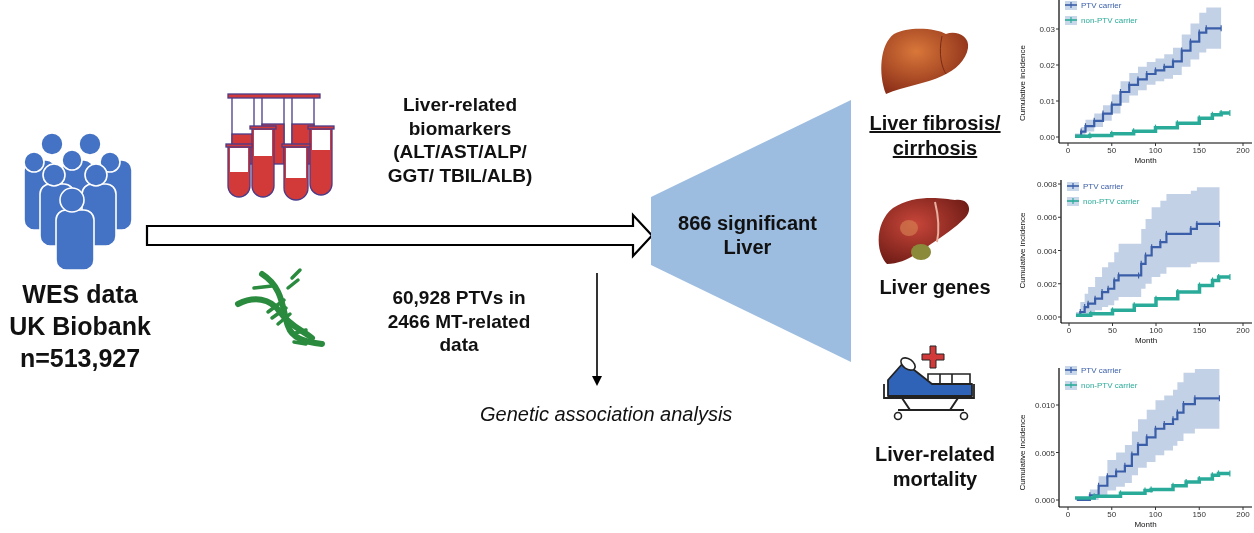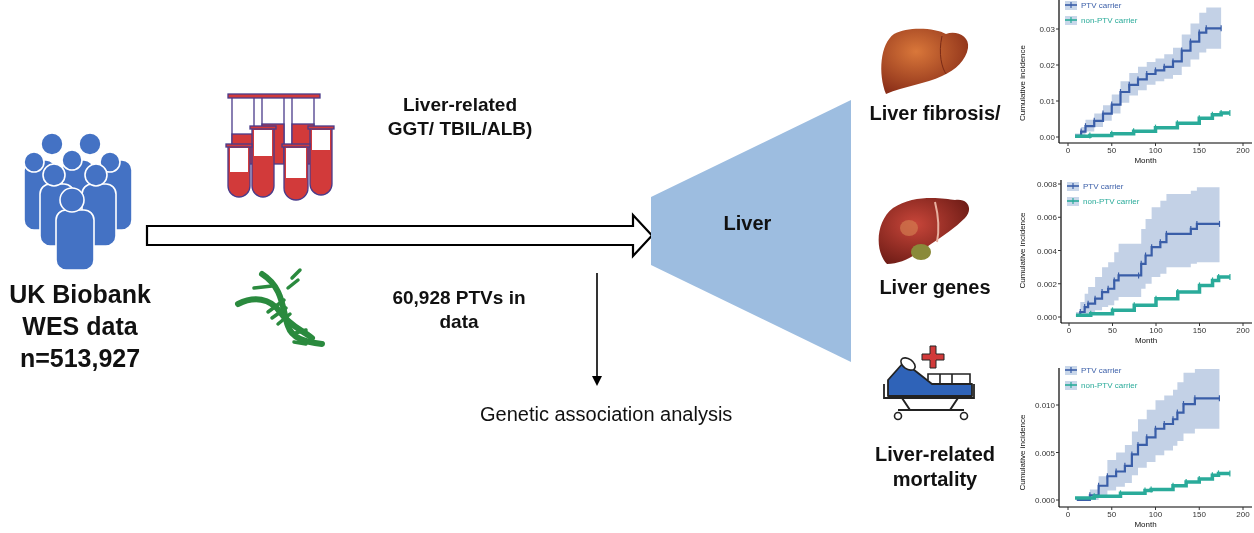--- a/index.html
+++ b/index.html
@@ -31,22 +31,22 @@
       <rect x="40" y="54" width="34" height="62" rx="10"></rect>
       <rect x="82" y="54" width="34" height="62" rx="10"></rect>
       <circle cx="54" cy="45" r="11"></circle>
         <circle cx="96" cy="45" r="11"></circle>
 
       <rect x="56" y="80" width="38" height="60" rx="10"></rect>
       <circle cx="72" cy="70" r="12"></circle>
     </g>
   </svg>
   <div class="abs center lbl-big" style="left:0;top:148px;width:160px;">
+    <div>WES data</div>
     <div>UK Biobank</div>
-    <div>WES data</div>
     <div>n=513,927</div>
   </div>
 </div>
 
 <svg class="abs" style="left:222px;top:94px;" width="118" height="105" viewBox="0 0 118 105">
   <g fill="#d23a3a" stroke="#4a3b8a" stroke-width="1.3">
     <rect x="10" y="2" width="22" height="66" fill="#fff"></rect>
       <rect x="10" y="40" width="22" height="30"></rect>
     <rect x="40" y="2" width="22" height="66" fill="#fff"></rect>
       <rect x="40" y="30" width="22" height="40"></rect>
@@ -62,20 +62,22 @@
     <path d="M62 52 h24 v42 a12 12 0 0 1 -24 0 z"></path>
       <rect x="64" y="54" width="20" height="30" fill="#fff" stroke="none"></rect>
     <rect x="4" y="50" width="26" height="3"></rect>
       <rect x="28" y="32" width="26" height="3"></rect>
       <rect x="60" y="50" width="28" height="3"></rect>
       <rect x="86" y="32" width="26" height="3"></rect>
   </g>
 </svg>
 <div class="abs center lbl-mid" style="left:350px;top:93px;width:220px;">
   <div>Liver-related</div>
+  <div>biomarkers</div>
+  <div>(ALT/AST/ALP/</div>
   <div>GGT/ TBIL/ALB)</div>
 </div>
 
 <svg class="abs" style="left:0;top:0;" width="1254" height="533">
   <path d="M147 226 H633 V215 L652 235.5 L633 256 V245 H147 Z" fill="#fff" stroke="#000" stroke-width="2.2" stroke-linejoin="miter"></path>
 
   <path d="M651 197 L851 100 L851 362 L651 265 Z" fill="#9dbde0"></path>
 
   <line x1="597" y1="273" x2="597" y2="377" stroke="#000" stroke-width="1.6"></line>
   <path d="M592 376 L602 376 L597 386 Z" fill="#000"></path>
@@ -92,26 +94,28 @@
     <line x1="40" y1="50" x2="54" y2="40"></line>
       <line x1="46" y1="56" x2="58" y2="46"></line>
     <line x1="60" y1="10" x2="68" y2="2"></line>
       <line x1="56" y1="20" x2="66" y2="12"></line>
     <line x1="60" y1="66" x2="74" y2="62"></line>
       <line x1="62" y1="74" x2="74" y2="76"></line>
   </g>
 </svg>
 <div class="abs center lbl-mid" style="left:354px;top:286px;width:210px;">
   <div>60,928 PTVs in</div>
+  <div>2466 MT-related</div>
   <div>data</div>
 </div>
 
-<div class="abs" style="left:480px;top:403px;font-size:20px;">Genetic association analysis</div>
+<div class="abs" style="left:480px;top:403px;font-size:20px;font-style:italic;">Genetic association analysis</div>
 
 <div class="abs center lbl-mid" style="left:655px;top:212px;width:185px;font-size:20px;">
+  <div>866 significant</div>
   <div>Liver</div>
 </div>
 
 <svg class="abs" style="left:876px;top:24px;" width="98" height="76" viewBox="0 0 98 76">
   <defs>
       <radialGradient id="lg1" cx="40%" cy="35%" r="70%">
         <stop offset="0" stop-color="#d9773a"></stop>
         <stop offset="1" stop-color="#8a2e18"></stop>
       </radialGradient>
     </defs>
@@ -134,22 +138,23 @@
   <path d="M50 2 h6 v8 h8 v6 h-8 v8 h-6 v-8 h-8 v-6 h8 z" fill="#d23a3a" stroke="#222" stroke-width="1"></path>
   <path d="M8 36 L24 18 L52 40 H92 V52 H8 Z" fill="#2f63b8" stroke="#222" stroke-width="1.8" stroke-linejoin="round"></path>
   <ellipse cx="28" cy="20" rx="8" ry="5" fill="#fff" stroke="#222" stroke-width="1.6" transform="rotate(35 28 20)"></ellipse>
   <path d="M48 36 V30 H90 V40 M60 30 V40 M72 30 V40" stroke="#222" stroke-width="1.6" fill="none"></path>
   <path d="M4 40 V54 H94 V40" stroke="#222" stroke-width="1.8" fill="none"></path>
   <path d="M22 54 L30 66 M78 54 L70 66 M18 66 H84" stroke="#222" stroke-width="2" fill="none"></path>
   <circle cx="18" cy="72" r="3.5" fill="#fff" stroke="#222" stroke-width="1.6"></circle>
   <circle cx="84" cy="72" r="3.5" fill="#fff" stroke="#222" stroke-width="1.6"></circle>
 </svg>
 
-<div class="abs center lbl-out" style="left:860px;top:101px;width:150px;">
+<div class="abs center lbl-out" style="left:860px;top:111px;width:150px;text-decoration:underline;">
   <div>Liver fibrosis/</div>
+  <div>cirrhosis</div>
 </div>
 <div class="abs center lbl-out" style="left:860px;top:275px;width:150px;">
   <div>Liver genes</div>
 </div>
 <div class="abs center lbl-out" style="left:860px;top:442px;width:150px;">
   <div>Liver-related</div>
   <div>mortality</div>
 </div>
 
 <svg class="abs plot-svg" id="plots" style="left:0;top:0;" width="1254" height="533">

